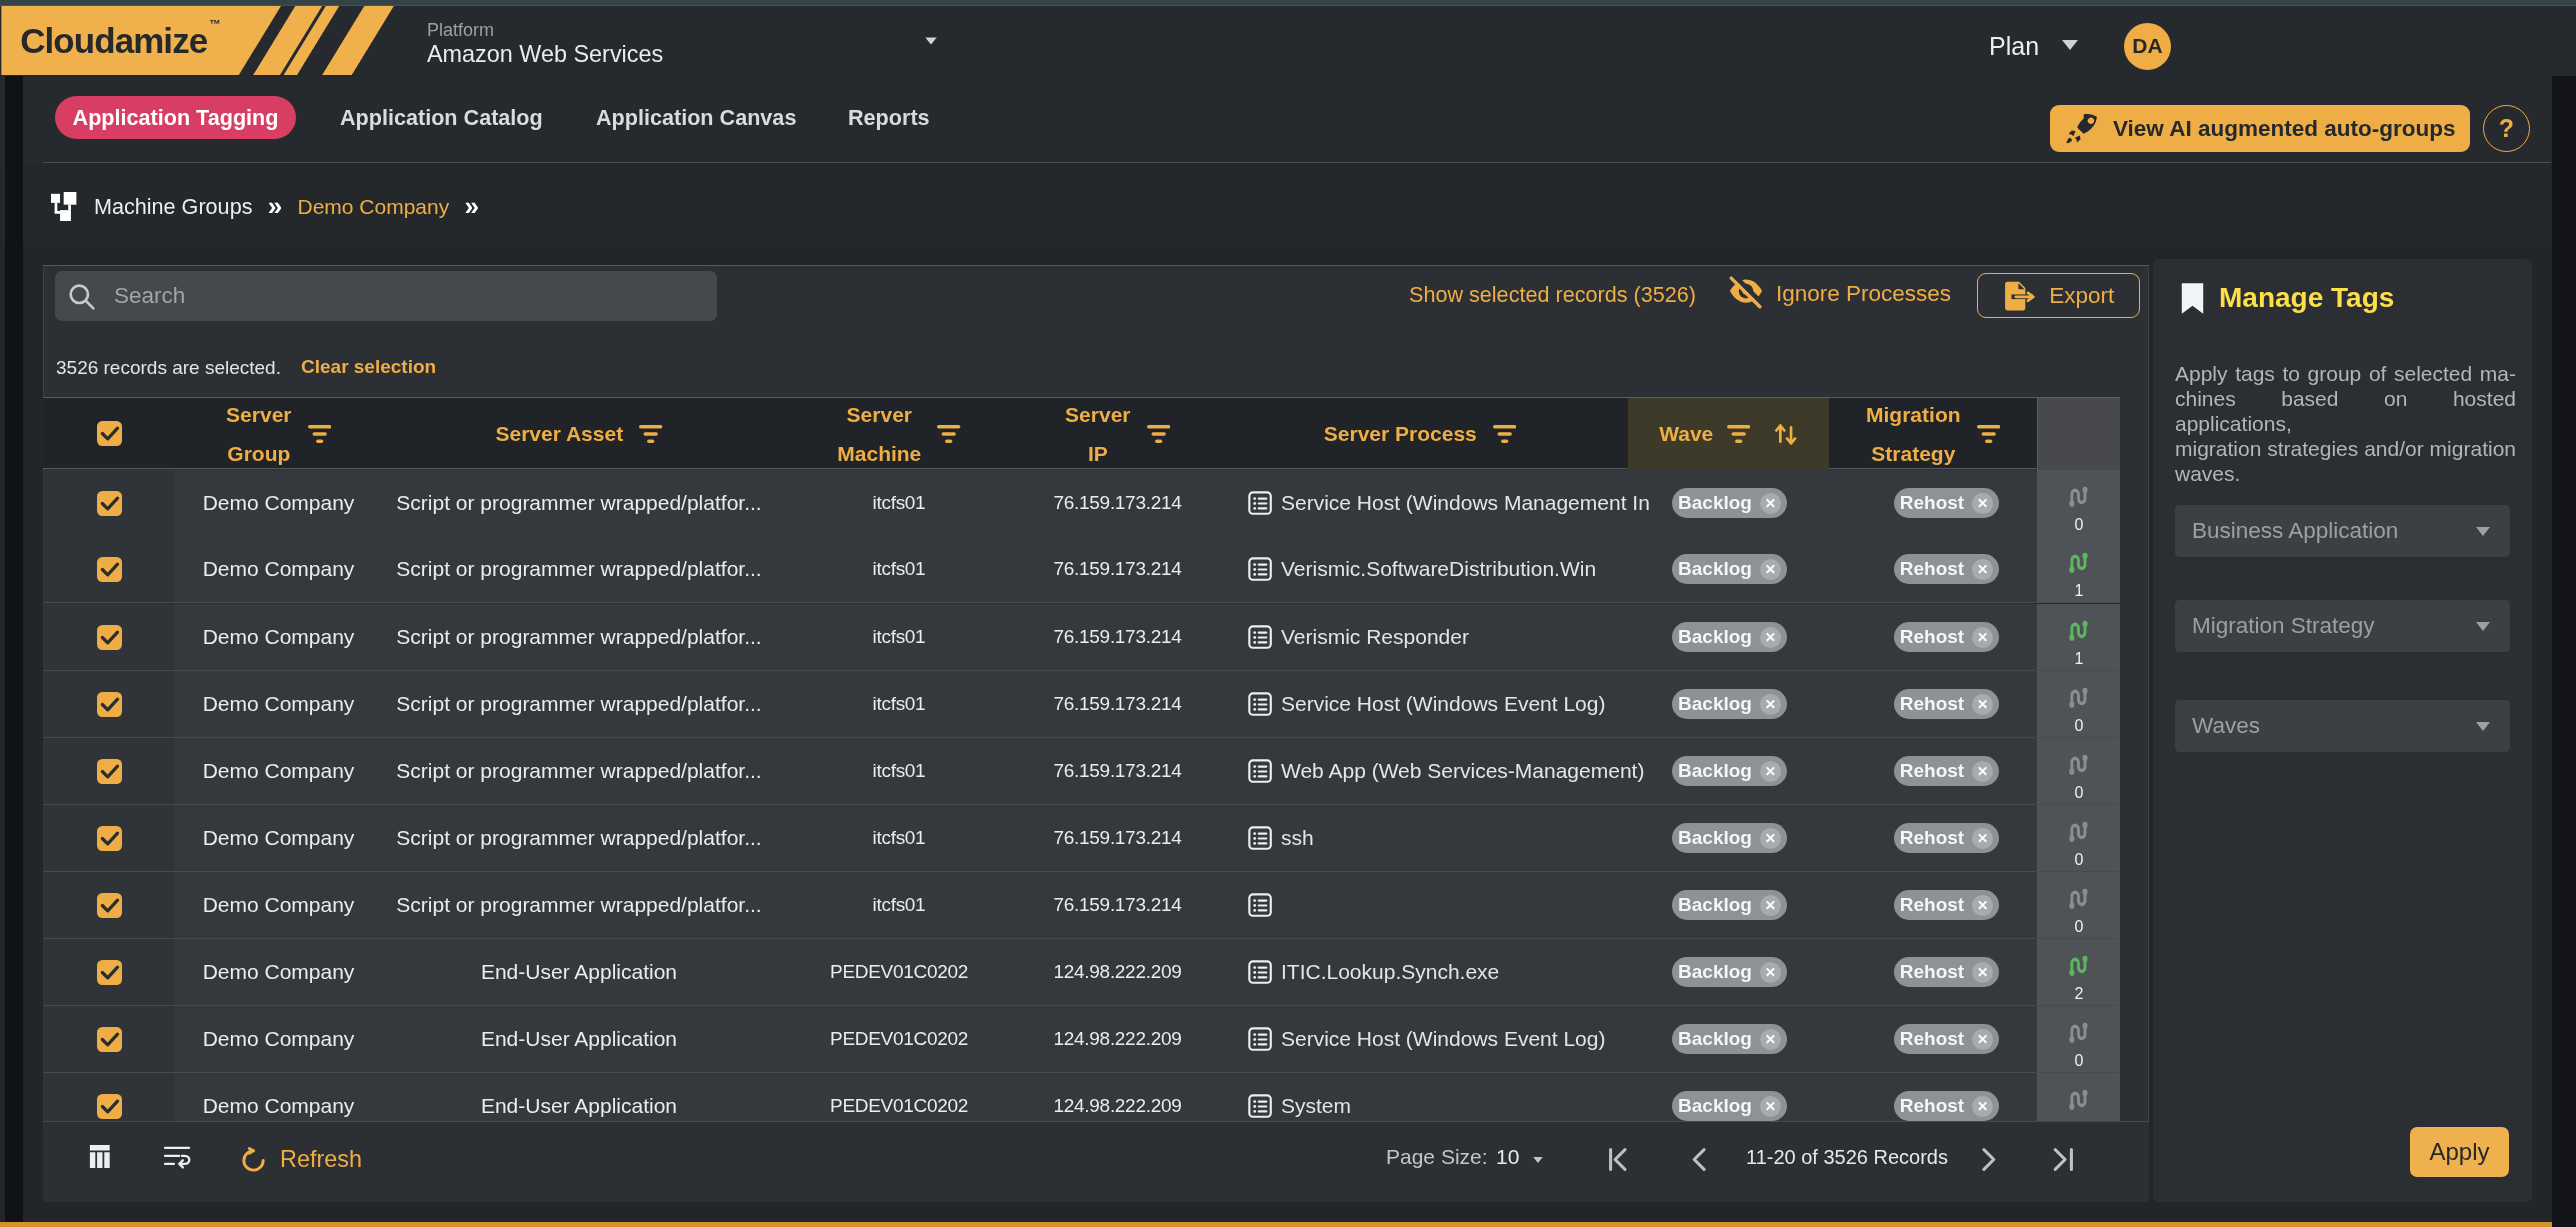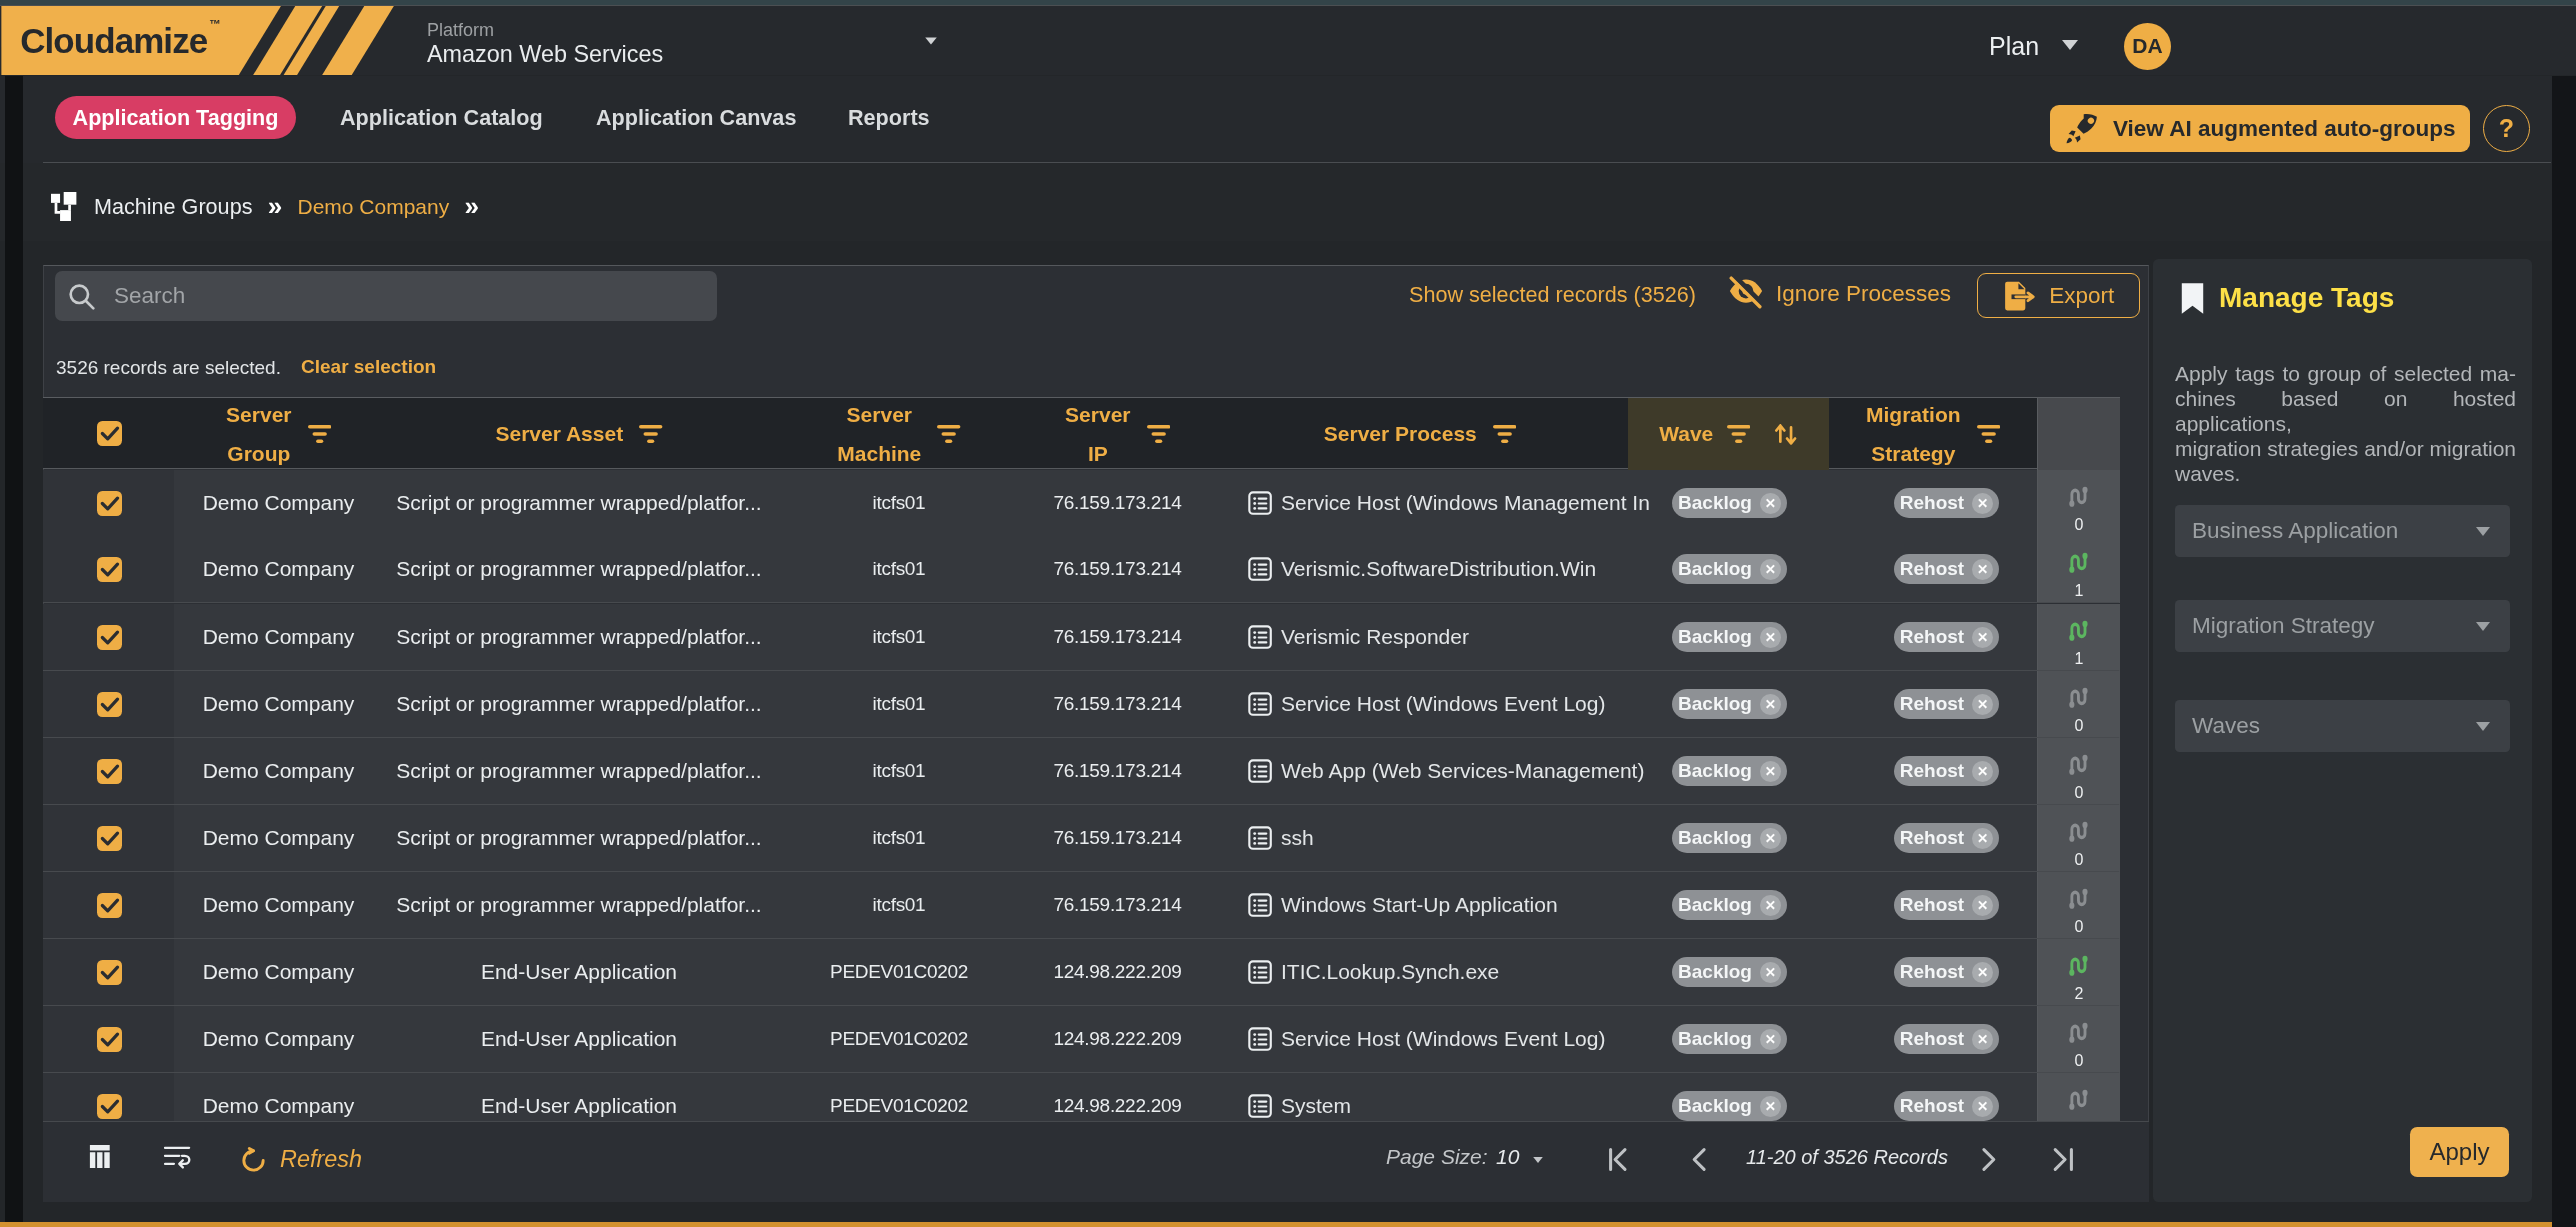--- a/index.html
+++ b/index.html
@@ -55,21 +55,21 @@
 .badge { position:absolute; top:18px; height:30px; display:flex; align-items:center; justify-content:center; gap:8px; background:#8e9195; border-radius:15.3px; color:#f4f6f7; font-weight:bold; font-size:19px; }
 .badge .xc { width:21px; height:21px; border-radius:50%; background:#a8abae; color:#fdfdfd; font-size:13.5px; font-weight:bold; display:flex; align-items:center; justify-content:center; }
 .bw { left:1629px; width:115px; }
 .bm { left:1851px; width:105px; }
 .iconcell { position:absolute; left:1994px; top:0; width:83px; height:66px; background:#4f5256; border-left:0.9px solid #55585c; display:flex; flex-direction:column; align-items:center; justify-content:flex-start; padding-top:16px; gap:8px; }
 .iconcell .num { color:#eef0f1; font-size:16px; }
 .cb { position:absolute; left:54px; top:21px; width:25px; height:25px; background:#efae45; border-radius:5.4px; display:flex; align-items:center; justify-content:center; }
 #thead .cb { top:23.4px; }
 
 #tfoot { top:1121px; left:43px; width:2106px; height:81px; background:#2c2f34; border-top:0.9px solid #46494d; }
-.ftxt { color:#c3c6c9; font-size:21px;font-style:italic; }
+.ftxt { color:#c3c6c9; font-size:21px; }
 #refreshtxt { top:1146px; left:280px; color:#efae45; font-size:23.4px; }
 #pagesize { top:1145px; left:1386px; }
 #psval { top:1145px; left:1496px; color:#e8ebed; }
 #pscaret { top:1155px; left:1530px; transform:scale(0.6); }
 #recinfo { top:1146px; left:1746px; color:#e6e9eb; font-size:20px; }
 
 #mtitle { top:282px; left:2219px; color:#fde047; font-size:28px; font-weight:bold; }
 #mbody { top:361px; left:2175px; width:341px; color:#b3b6b9; font-size:21px; line-height:25px; }
 #mbody .jl { text-align:justify; text-align-last:justify; }
 .dd { position:absolute; left:2175px; width:335px; height:52px; background:#3c4045; border-radius:4.5px; display:flex; align-items:center; color:#9ca0a3; font-size:22.5px; padding-left:17px; }
@@ -373,21 +373,20 @@
             <use href="#chk"></use>
           </svg>
         </span>
     <span class="cell" style="left:131px;width:209px;">Demo Company</span>
     <span class="cell" style="left:340px;width:392px;">Script or programmer wrapped/platfor...</span>
     <span class="cell nar" style="left:732px;width:248px;">itcfs01</span>
     <span class="cell nar" style="left:980px;width:189px;">76.159.173.214</span>
     <svg style="position:absolute;left:1205px;top:21px" width="25" height="25" viewBox="0 0 28 28">
           <use href="#proc"></use>
         </svg>
-    <span class="ptxt">Windows Start-Up Application</span>
     <span class="badge bw">Backlog<span class="xc">✕</span></span>
     <span class="badge bm">Rehost<span class="xc">✕</span></span>
     <span class="iconcell">
           <svg width="20" height="21.6" viewBox="2 1 28 25" preserveAspectRatio="none" fill="#8b8e91" stroke="#8b8e91">
             <use href="#cmp"></use>
           </svg>
           <span class="num">0</span>
         </span>
   </div>
   <div class="row" style="top:939px">

